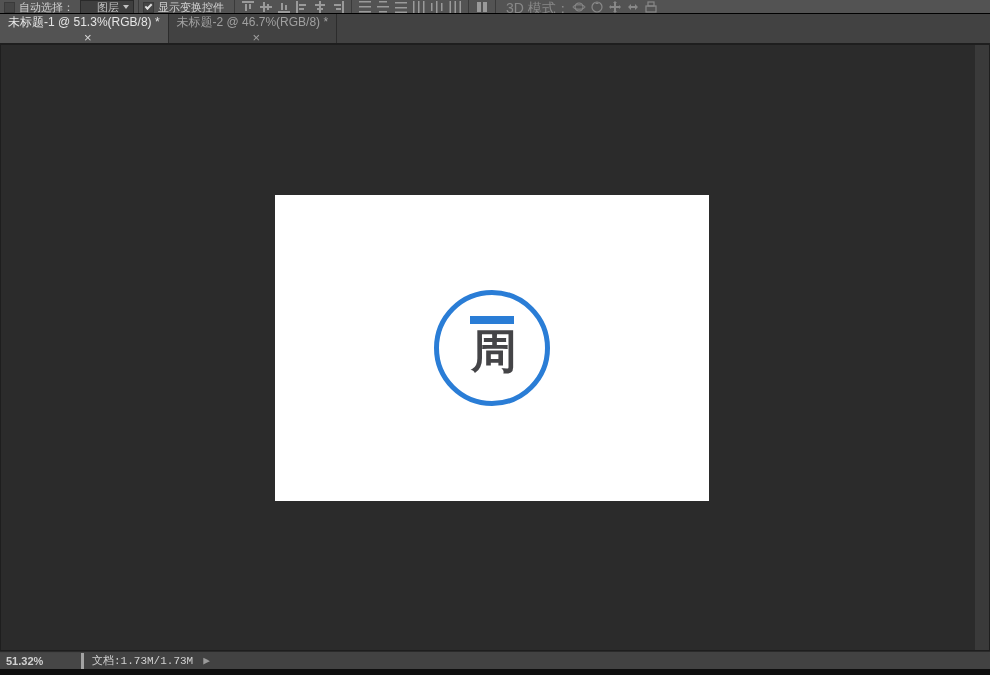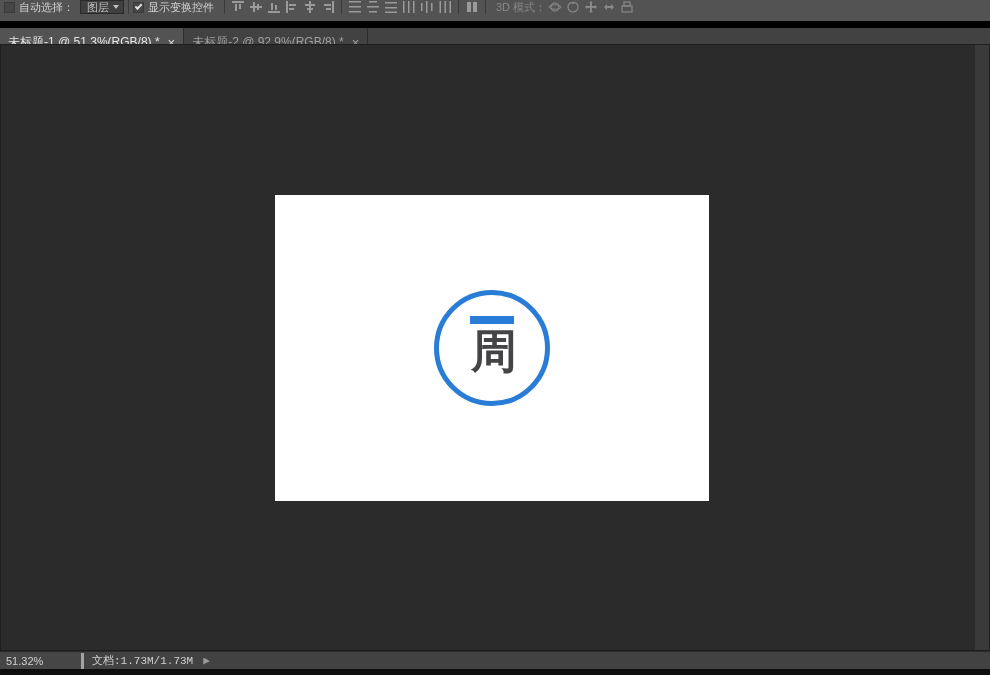--- a/index.html
+++ b/index.html
@@ -9,23 +9,23 @@
       color: #c0c0c0;
       background: #535353;
       width: 990px;
       height: 675px;
       overflow: hidden;
       position: relative;
     }
 
     
     .options-bar {
-      height: 28px;
+      height: 14px;
       background: #535353;
-      border-bottom: 7px solid #000000;
+      border-bottom: 1px solid #000000;
       display: flex;
       align-items: flex-start;
       padding: 0 4px;
       overflow: hidden;
     }
     .opt-item {
       display: inline-flex;
       align-items: center;
       height: 14px;
       color: #d0d0d0;
@@ -46,21 +46,21 @@
       content: "";
       width: 5px; height: 2px;
       border-left: 2px solid #e0e0e0;
       border-bottom: 2px solid #e0e0e0;
       transform: rotate(-45deg);
       margin-top: -2px;
     }
     .opt-dropdown {
       background: #3f3f3f;
       border: 1px solid #2a2a2a;
-      padding: 0 14px 0 6px;
+      padding: 0 14px 0 16px;
       height: 14px;
       line-height: 12px;
       font-size: 11px;
       position: relative;
     }
     .opt-dropdown::after {
       content: "";
       position: absolute;
       right: 4px; top: 4px;
       border-left: 3px solid transparent;
@@ -75,42 +75,44 @@
     .opt-iconbtn {
       width: 18px; height: 14px;
       display: inline-flex;
       align-items: center;
       justify-content: center;
       color: #9a9a9a;
     }
     .opt-iconbtn svg { width: 14px; height: 14px; }
     .opt-3d {
       color: #888;
-      font-size: 11px;
+      font-size: 14px;
       margin-left: 6px;
+      text-decoration: underline;
     }
 
     
     .tab-bar {
       height: 30px;
       background: #424242;
       border-bottom: 1px solid #1e1e1e;
       display: flex;
       align-items: stretch;
     }
     .doc-tab {
       display: flex;
       align-items: center;
       padding: 0 8px;
       border-right: 1px solid #2c2c2c;
       font-size: 12px;
       color: #a0a0a0;
       background: #424242;
       cursor: pointer;
       white-space: nowrap;
+      flex-direction: column;
     }
     .doc-tab.active {
       background: #535353;
       color: #e6e6e6;
     }
     .tab-close {
       margin-left: 8px;
       font-size: 13px;
       color: #a0a0a0;
       line-height: 1;
@@ -190,20 +192,21 @@
       display: flex;
       align-items: center;
       font-size: 11px;
       color: #d0d0d0;
     }
     .status-zoom {
       width: 84px;
       padding: 2px 6px;
       border-right: 3px solid #a3a3a3;
       background: #464646;
+      font-weight: bold;
     }
     .status-info {
       padding: 0 8px;
       display: flex;
       align-items: center;
       flex: 0 0 auto;
       font-family: Liberation Mono, monospace;
     }
     .status-chevron {
       margin-left: 10px;
@@ -361,21 +364,21 @@
       </svg>
     </span>
 </div>
 
 <div class="tab-bar">
   <div class="doc-tab active">
     <span>未标题-1 @ 51.3%(RGB/8) *</span>
     <span class="tab-close">×</span>
   </div>
   <div class="doc-tab">
-    <span>未标题-2 @ 92.9%(RGB/8) *</span>
+    <span>未标题-2 @ 46.7%(RGB/8) *</span>
     <span class="tab-close">×</span>
   </div>
 </div>
 
 <div class="workspace">
   <div class="workspace-inner">
     <div class="canvas">
       <div class="logo-circle">
         <div class="logo-bar"></div>
         <div class="logo-char">周</div>

